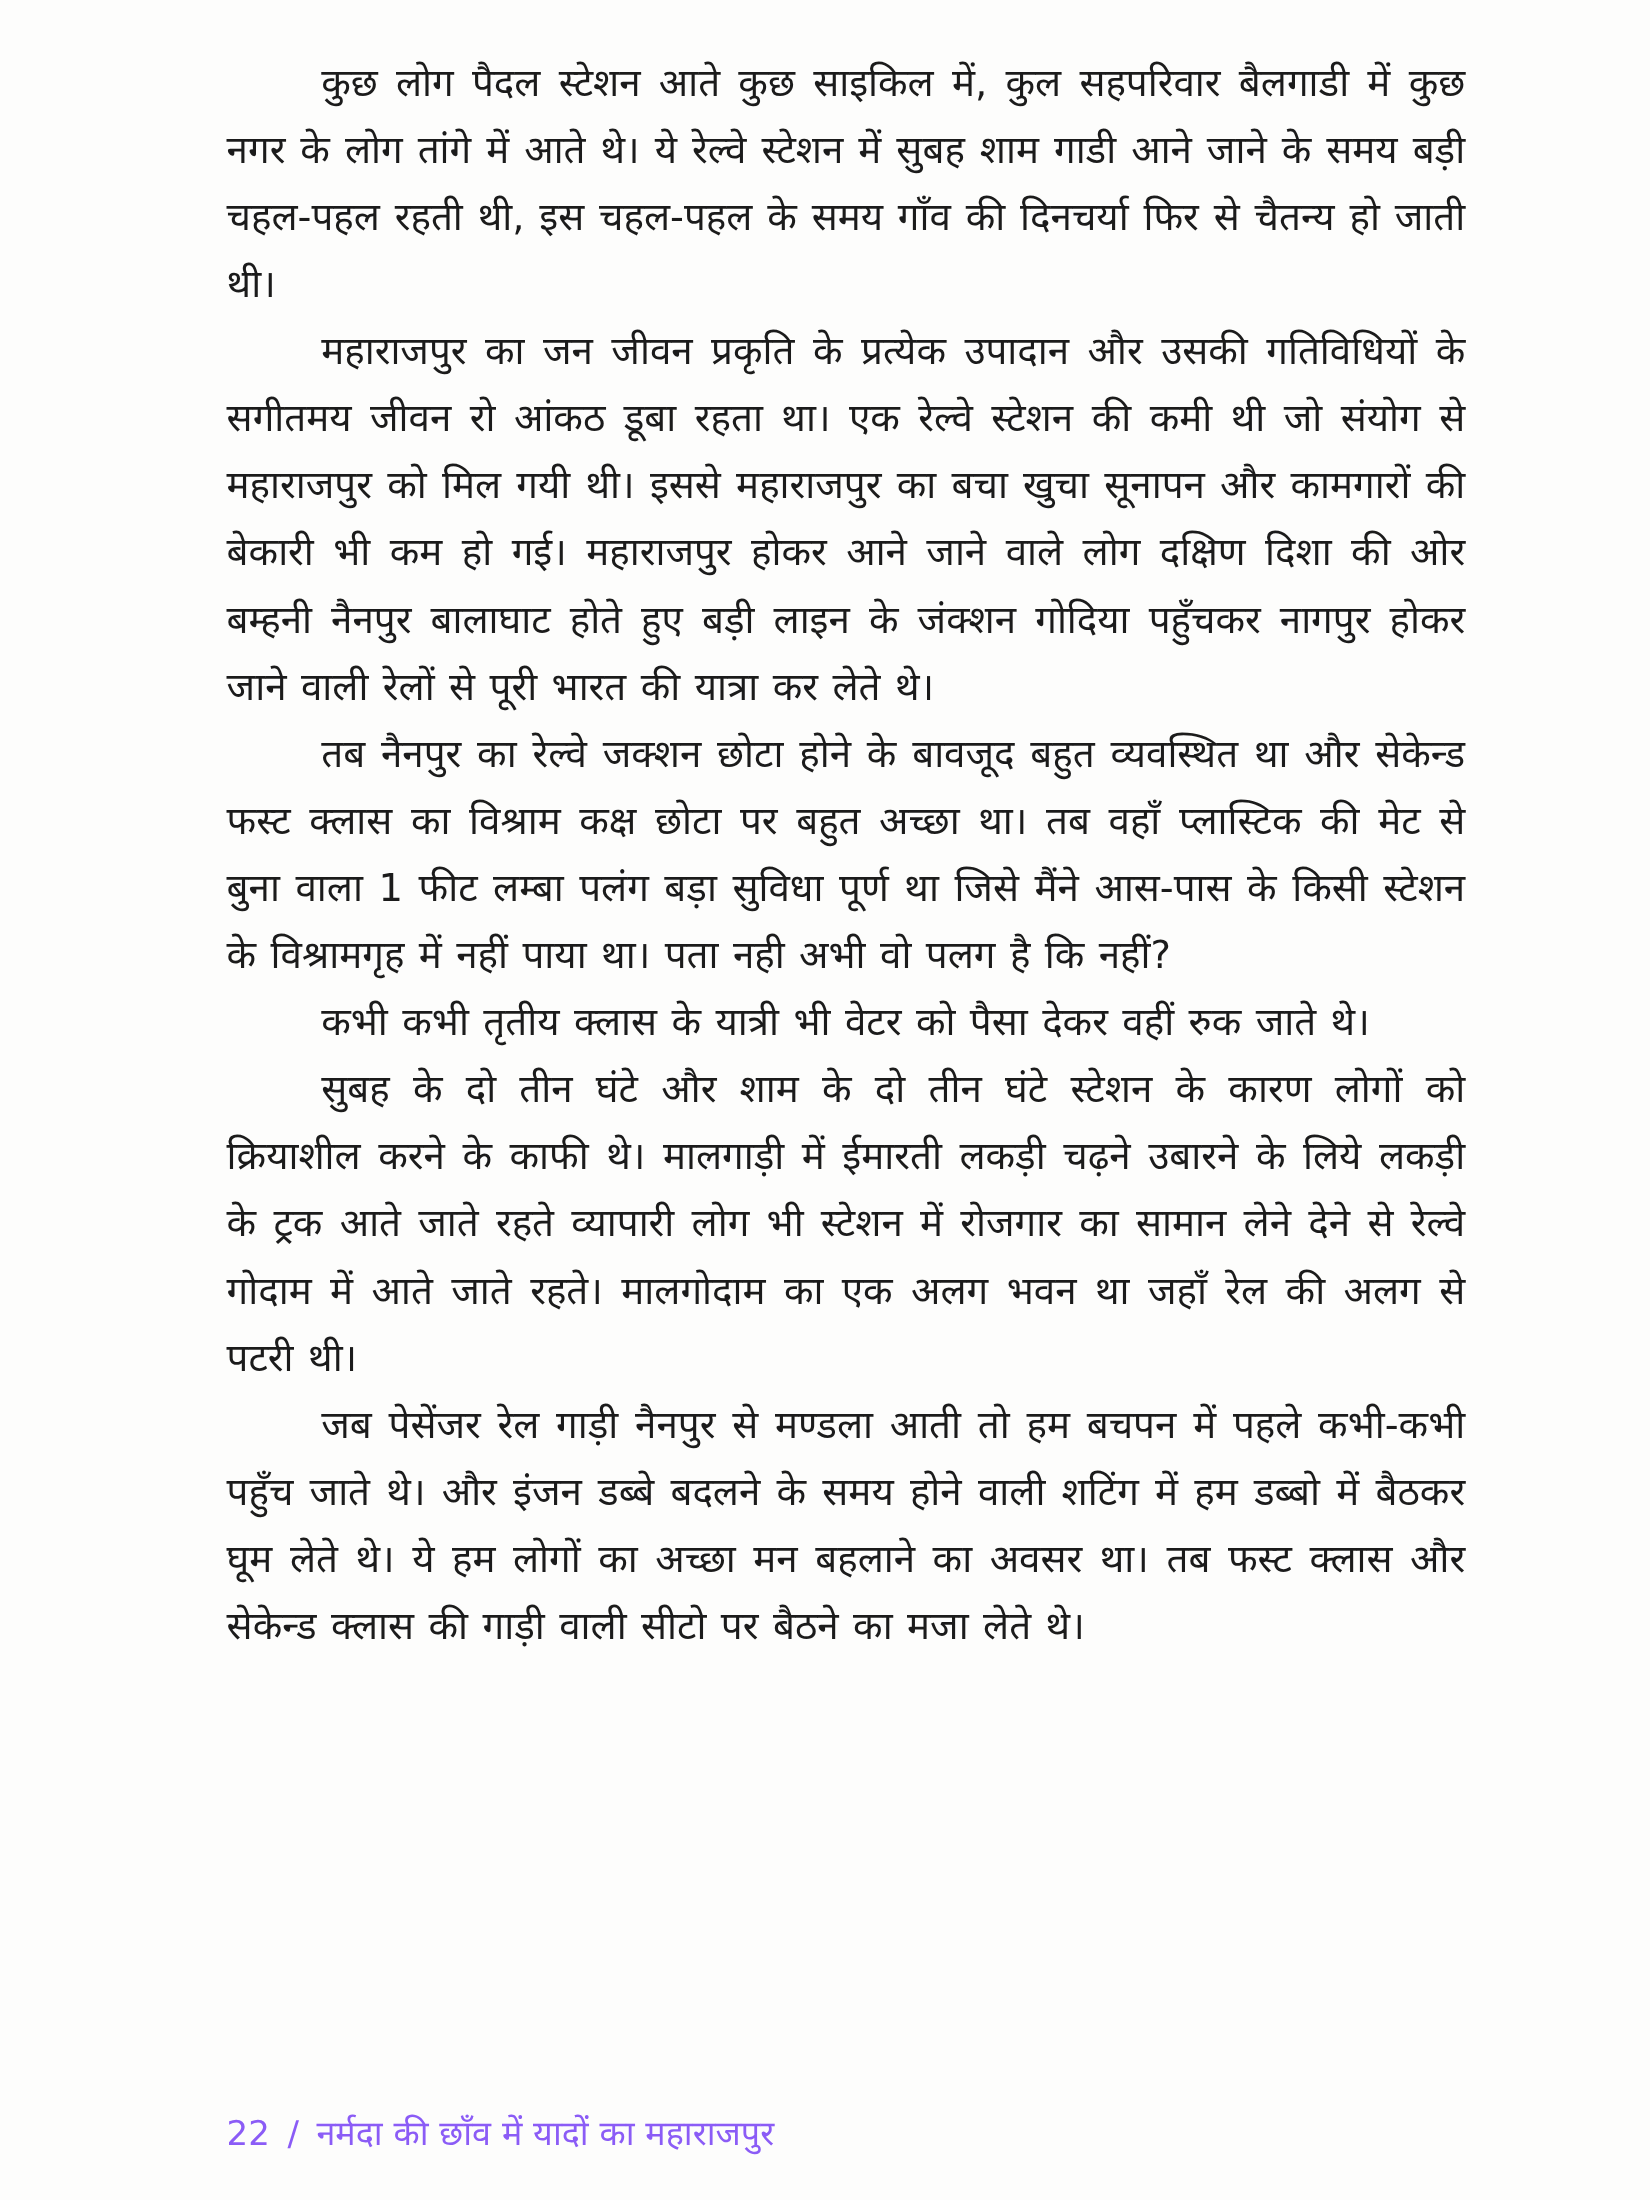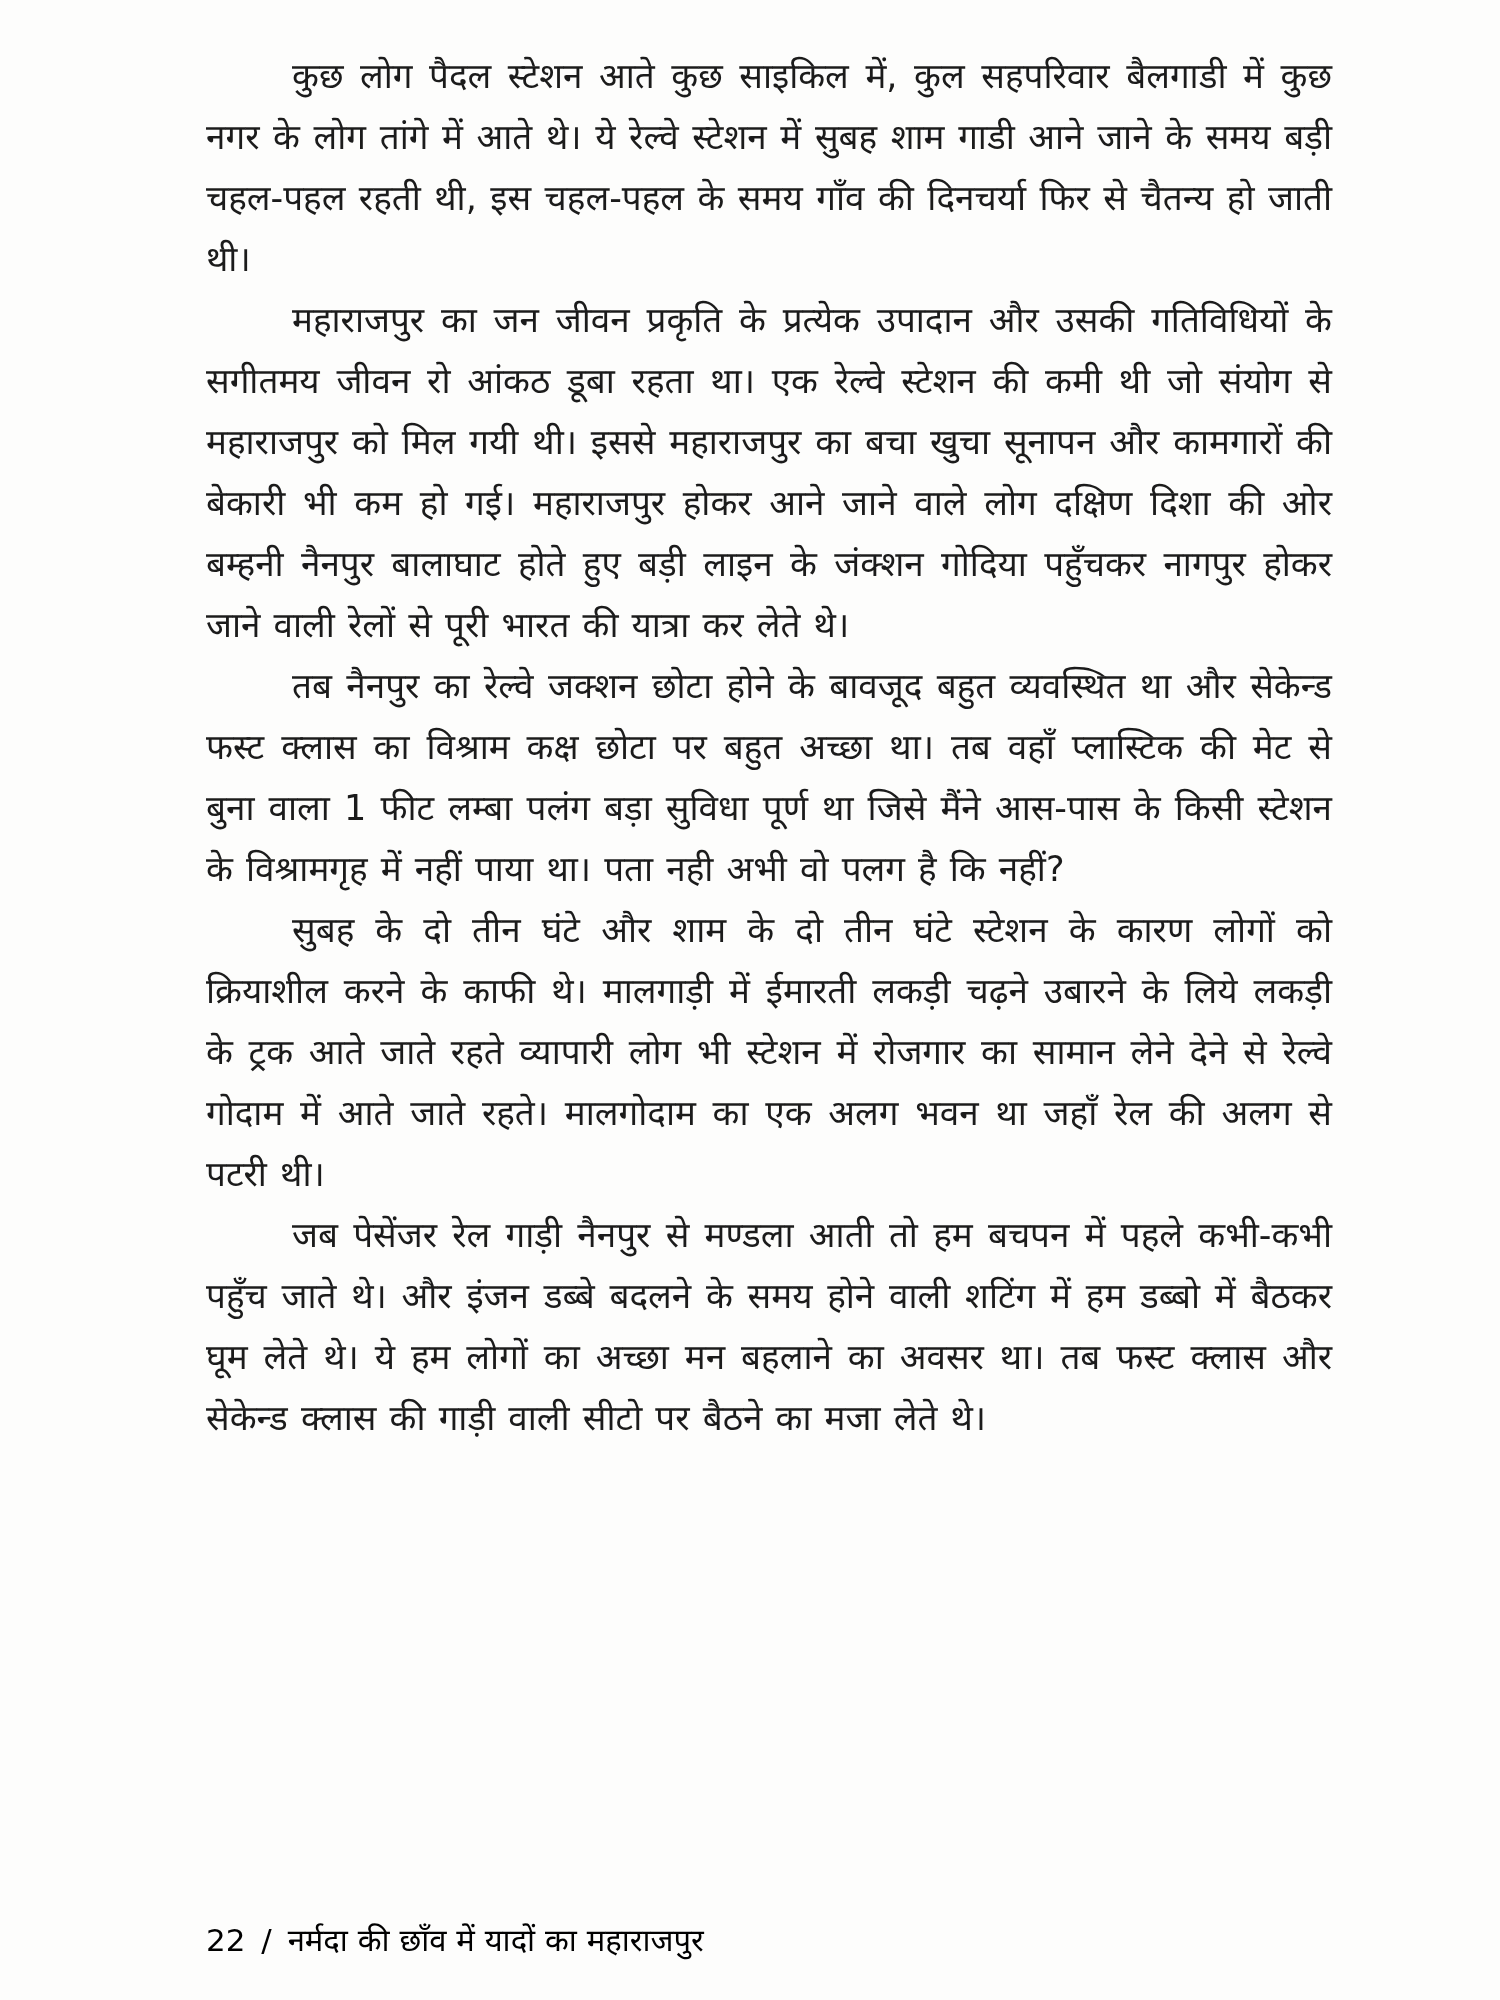--- a/index.html
+++ b/index.html
@@ -29,34 +29,35 @@
     text-align: justify;
     text-indent: 86px;
     word-spacing: 2px;
   }
   .footer {
     position: absolute;
     left: 206px;
     bottom: 40px;
     font-size: 31px;
     line-height: 40px;
-    color: #000000;
+    color: #8b5cf6;
     white-space: nowrap;
   }
   .footer span { margin-right: 6px; }
 </style>
 </head>
 <body>
 
 <div class="page">
 
   <div class="text-block">
     <p>कुछ लोग पैदल स्टेशन आते कुछ साइकिल में, कुल सहपरिवार बैलगाडी में कुछ नगर के लोग तांगे में आते थे। ये रेल्वे स्टेशन में सुबह शाम गाडी आने जाने के समय बड़ी चहल-पहल रहती थी, इस चहल-पहल के समय गाँव की दिनचर्या फिर से चैतन्य हो जाती थी।</p>
     <p>महाराजपुर का जन जीवन प्रकृति के प्रत्येक उपादान और उसकी गतिविधियों के सगीतमय जीवन रो आंकठ डूबा रहता था। एक रेल्वे स्टेशन की कमी थी जो संयोग से महाराजपुर को मिल गयी थी। इससे महाराजपुर का बचा खुचा सूनापन और कामगारों की बेकारी भी कम हो गई। महाराजपुर होकर आने जाने वाले लोग दक्षिण दिशा की ओर बम्हनी नैनपुर बालाघाट होते हुए बड़ी लाइन के जंक्शन गोदिया पहुँचकर नागपुर होकर जाने वाली रेलों से पूरी भारत की यात्रा कर लेते थे।</p>
     <p>तब नैनपुर का रेल्वे जक्शन छोटा होने के बावजूद बहुत व्यवस्थित था और सेकेन्ड फस्ट क्लास का विश्राम कक्ष छोटा पर बहुत अच्छा था। तब वहाँ प्लास्टिक की मेट से बुना वाला 1 फीट लम्बा पलंग बड़ा सुविधा पूर्ण था जिसे मैंने आस-पास के किसी स्टेशन के विश्रामगृह में नहीं पाया था। पता नही अभी वो पलग है कि नहीं?</p>
+    <p>कभी कभी तृतीय क्लास के यात्री भी  वेटर को पैसा देकर वहीं रुक जाते थे।</p>
     <p>सुबह के दो तीन घंटे और शाम के दो तीन घंटे स्टेशन के कारण लोगों को क्रियाशील करने के काफी थे। मालगाड़ी में ईमारती लकड़ी चढ़ने उबारने के लिये लकड़ी के ट्रक आते जाते रहते व्यापारी लोग भी स्टेशन में रोजगार का  सामान लेने देने से रेल्वे गोदाम में आते जाते रहते। मालगोदाम का एक अलग भवन था जहाँ रेल की अलग से पटरी थी।</p>
     <p>जब पेसेंजर रेल गाड़ी नैनपुर से मण्डला आती तो हम बचपन में पहले कभी-कभी पहुँच जाते थे। और इंजन डब्बे बदलने के समय होने वाली शटिंग में हम डब्बो में बैठकर घूम लेते थे। ये हम लोगों का अच्छा मन बहलाने का अवसर था। तब फस्ट क्लास और सेकेन्ड क्लास की गाड़ी वाली सीटो पर बैठने का मजा लेते थे।</p>
   </div>
 
   <div class="footer">
     <span>22</span>
     <span>/</span>
     <span>नर्मदा की छाँव में यादों का महाराजपुर</span>
   </div>
 

